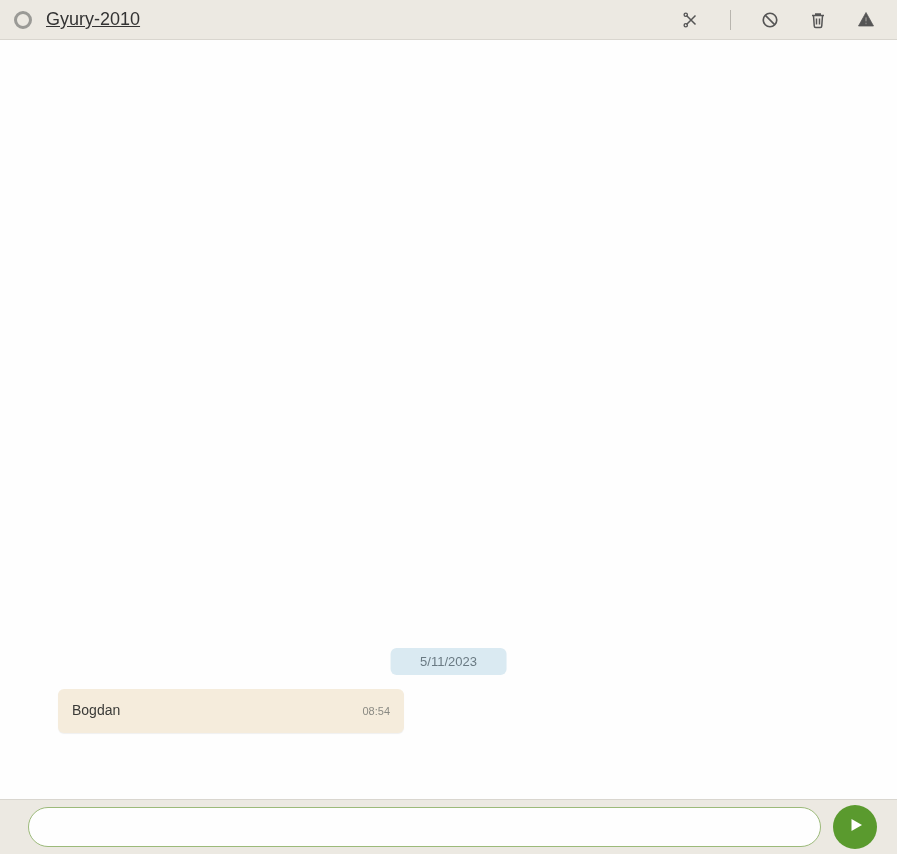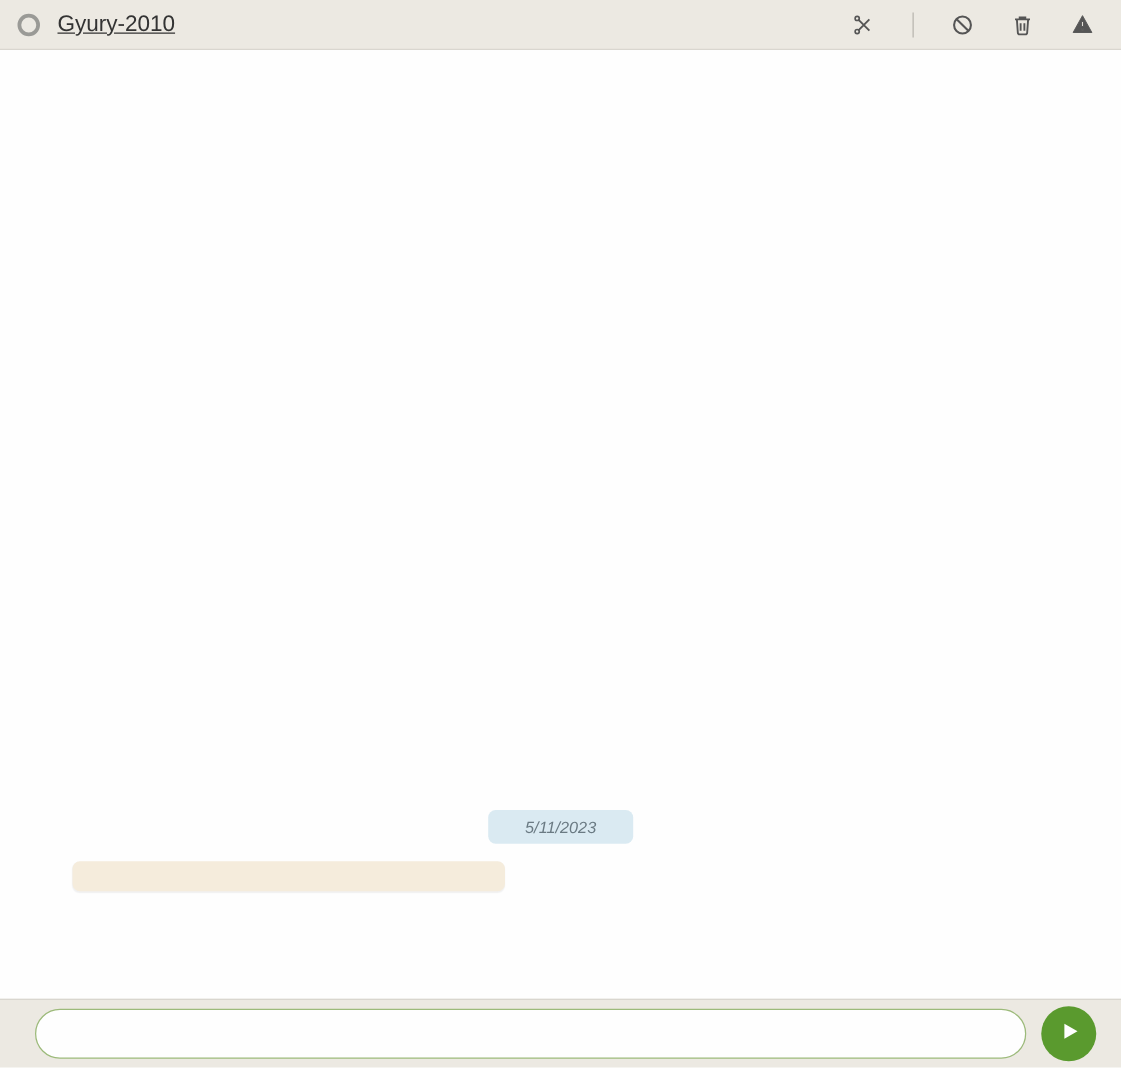--- a/index.html
+++ b/index.html
@@ -20,21 +20,20 @@
   .hdr-btn { width: 18px; height: 18px; display: flex; align-items: center; justify-content: center; cursor: pointer; }
   .hdr-btn svg { width: 18px; height: 18px; fill: #555; stroke: #555; }
   .hdr-divider { width: 1px; height: 20px; background: #b8b5ae; }
   .chat-area {
     position: relative; width: 100%; height: 759px; background: #fefefe;
   }
   .date-pill {
     position: absolute; left: 50%; transform: translateX(-50%); top: 608px;
     background: #daeaf2; color: #6a7a83; font-size: 13px; padding: 6px 30px;
     border-radius: 6px;
-    font-style: italic;
   }
   .msg-bubble {
     position: absolute; left: 58px; top: 649px; width: 346px;
     background: #f5ecdc; border-radius: 6px; padding: 12px 14px 12px 14px;
     color: #3a3a37; font-size: 14px; line-height: 1.4;
     box-shadow: 0 1px 1px rgba(0,0,0,0.06);
   }
   .msg-text { margin-bottom: 20px; }
   .msg-meta { display: flex; justify-content: space-between; align-items: baseline; }
   .msg-sender { font-size: 14px; color: #3a3a37; }
@@ -89,20 +88,24 @@
           <rect x="11" y="15.5" width="2" height="2" fill="#ece9e2"></rect>
         </svg>
     </div>
   </div>
 </div>
 
 <div class="chat-area">
   <div class="date-pill">5/11/2023</div>
 
   <div class="msg-bubble">
+    <div class="msg-meta">
+      <span class="msg-sender">Bogdan</span>
+      <span class="msg-time">08:54</span>
+    </div>
   </div>
 </div>
 
 <div class="composer">
   <input class="compose-input" type="text" autofocus="" placeholder="" style="">
   <div class="send-btn">
     <span>
       <svg viewBox="0 0 24 24">
           <path d="M6 4 L20 12 L6 20 Z"></path>
         </svg>

